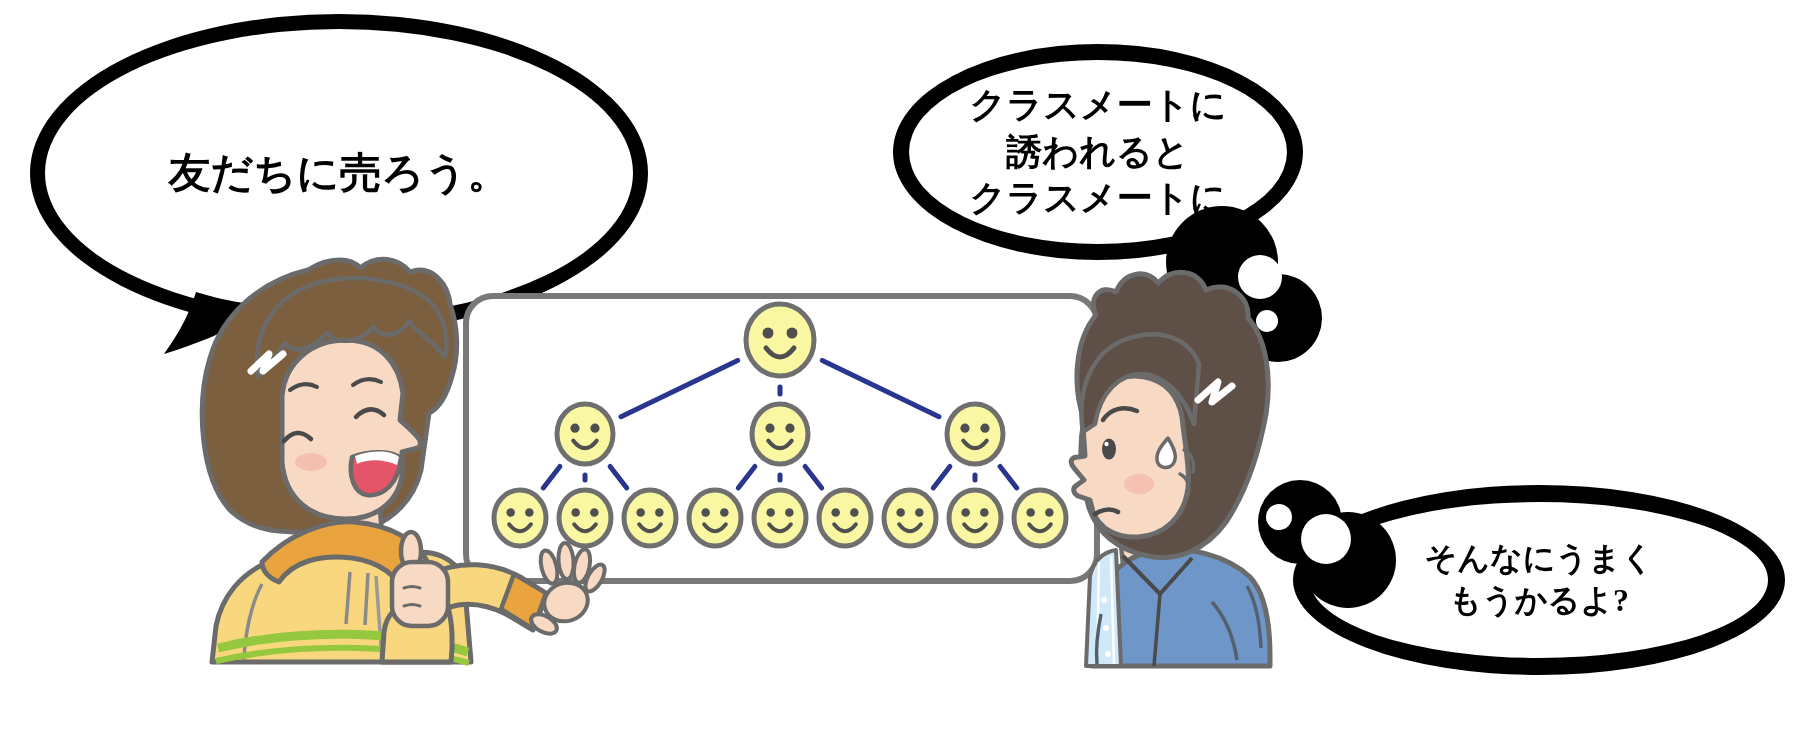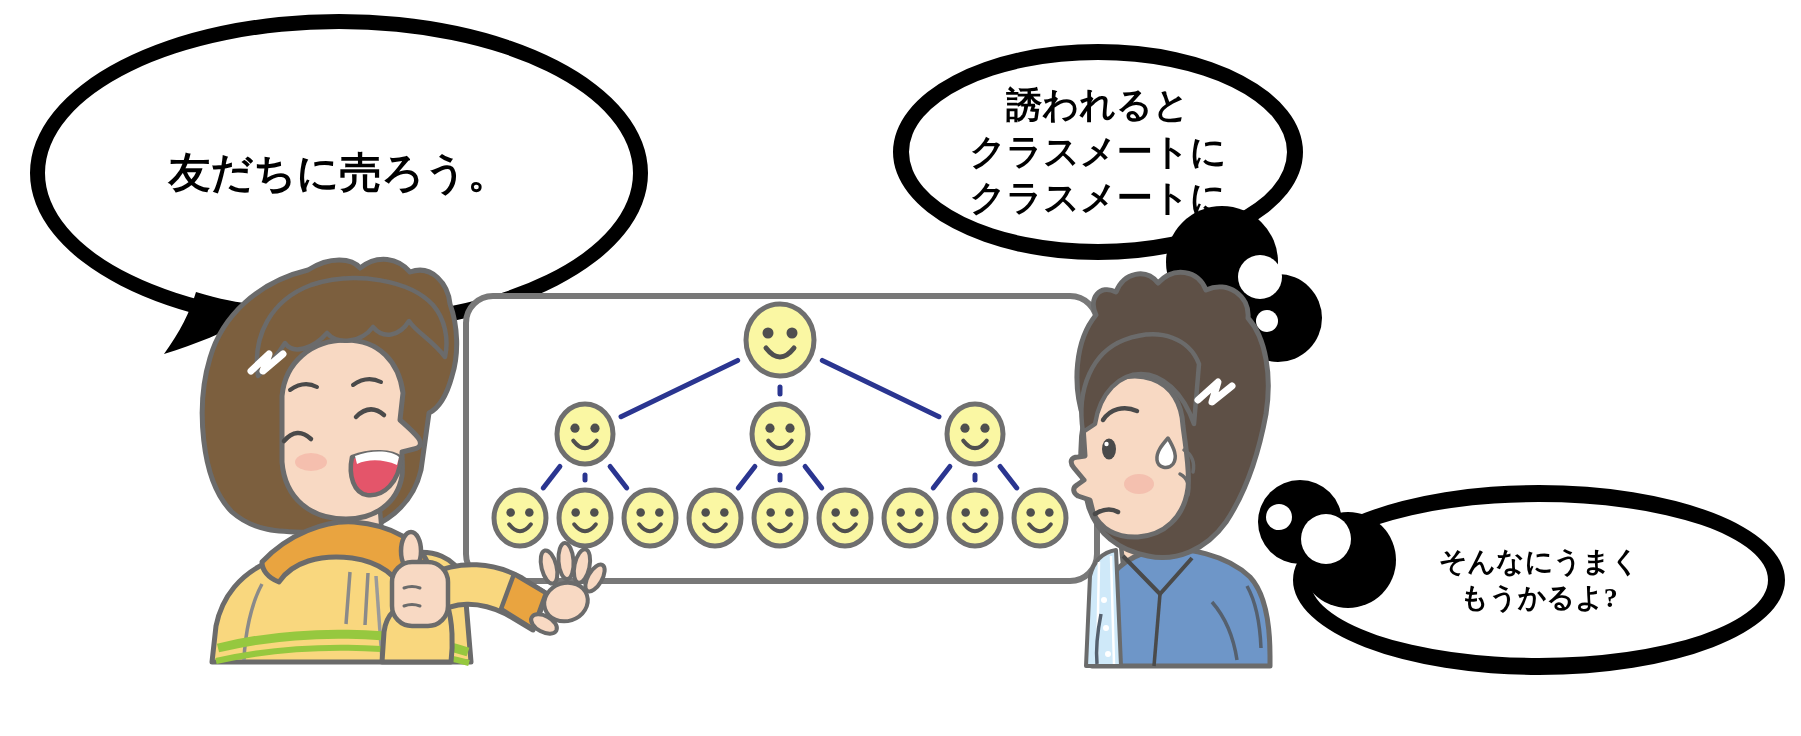--- a/index.html
+++ b/index.html
@@ -18,42 +18,42 @@
   .speech-bubble{
     left:30px; top:14px; width:618px; height:318px;
     border:15px solid #000; font-size:42px; line-height:1.34;
   }
   .thought-top{
     left:893px; top:44px; width:410px; height:216px;
     border:16px solid #000; font-size:36px; line-height:1.3;
   }
   .thought-bottom{
     left:1293px; top:485px; width:492px; height:190px;
-    border:17px solid #000; font-size:28px; line-height:1.3;
+    border:17px solid #000; font-size:32px; line-height:1.3;
   }
   .panel{
     position:absolute; left:463px; top:293px; width:637px; height:291px;
     box-sizing:border-box; background:#fff; border:6px solid #787878;
     border-radius:30px; z-index:3;
   }
   #diagram-svg{position:absolute; left:463px; top:293px; z-index:4;}
   #figures{position:absolute; left:0; top:0; z-index:5; pointer-events:none;}
 </style>
 </head>
 <body>
 
 <div class="scene">
 
   <div class="bubble speech-bubble">
     <div class="line">友だちに売ろう。</div>
   </div>
 
   <div class="bubble thought-top">
+    <div class="line">クラスメートに</div>
     <div class="line">誘われると</div>
-    <div class="line">クラスメートに</div>
     <div class="line">クラスメートに</div>
   </div>
 
   <div class="bubble thought-bottom">
     <div class="line">そんなにうまく</div>
     <div class="line">もうかるよ?</div>
   </div>
 
   <div class="panel"></div>
   <svg id="diagram-svg" width="637" height="291" viewBox="0 0 637 291">

